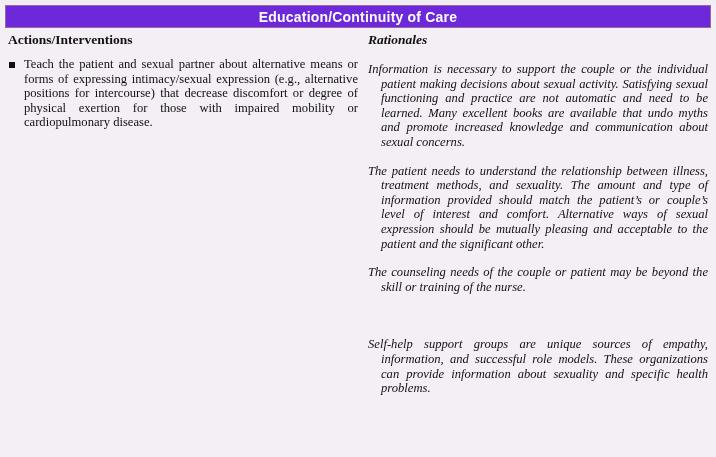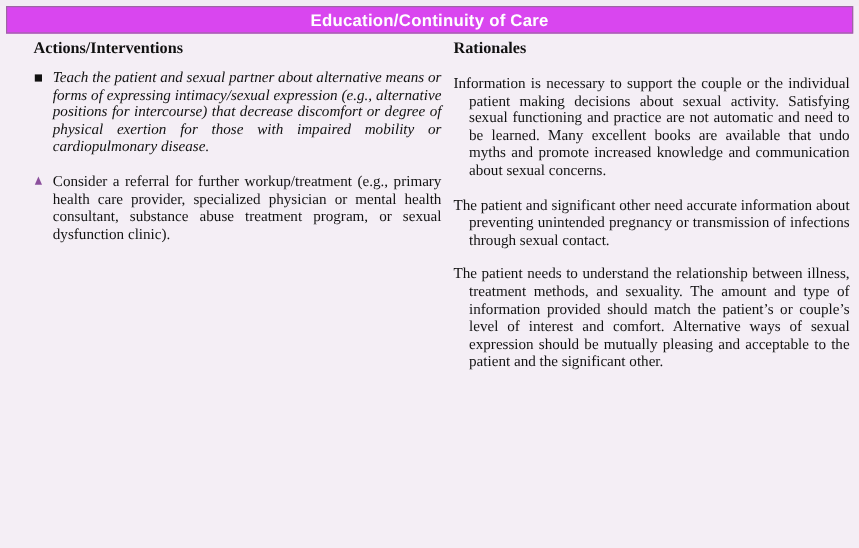--- a/index.html
+++ b/index.html
@@ -18,21 +18,21 @@
     position: relative;
     width: 716px;
     height: 457px;
     background: #f4eef5;
     box-sizing: border-box;
     padding: 0;
   }
   .title-bar {
     margin: 5px 5px 0 5px;
     height: 21px;
-    background: #d946ef;
+    background: #6d28d9;
     border: 1px solid #9c66a2;
     display: flex;
     align-items: center;
     justify-content: center;
   }
   .title-bar .title-text {
     color: #ffffff;
     font-family: "Liberation Sans", sans-serif;
     font-weight: bold;
     font-size: 14px;
@@ -40,26 +40,26 @@
   }
   .columns {
     display: flex;
     padding: 4px 8px 0 8px;
     box-sizing: border-box;
   }
   .col-left {
     width: 358px;
     box-sizing: border-box;
     padding-right: 8px;
-    margin-left: 20px;
   }
   .col-right {
     width: 342px;
     box-sizing: border-box;
     padding-left: 2px;
+    font-style: italic;
   }
   .col-head {
     font-family: "Liberation Serif", serif;
     font-weight: bold;
     font-size: 13.5px;
     margin-bottom: 4px;
   }
   ul.items {
     list-style: none;
     margin: 0;
@@ -116,33 +116,35 @@
 
   <div class="title-bar">
     <span class="title-text">Education/Continuity of Care</span>
   </div>
 
   <div class="columns">
 
     <div class="col-left">
       <div class="col-head">Actions/Interventions</div>
       <ul class="items">
-        <li class="bullet-square" style="margin-top:9px;font-style:italic;">Teach the patient and sexual partner about alternative means or forms of expressing intimacy/sexual expression (e.g., alternative positions for intercourse) that decrease discomfort or degree of physical exertion for those with impaired mobility or cardiopulmonary disease.</li>
-        <li class="bullet-triangle" style="margin-top:14px;">Consider a referral for further workup/treatment (e.g., primary health care provider, specialized physician or mental health consultant, substance abuse treatment program, or sexual dysfunction clinic).</li>
+        <li class="bullet-square" style="margin-top:9px;">Teach the patient and sexual partner about alternative means or forms of expressing intimacy/sexual expression (e.g., alternative positions for intercourse) that decrease discomfort or degree of physical exertion for those with impaired mobility or cardiopulmonary disease.</li>
       </ul>
     </div>
 
     <div class="col-right">
       <div class="col-head">Rationales</div>
       <div class="rationale-block">
         <span class="hang">Information is necessary to support the couple or the individual patient making decisions about sexual activity. Satisfying sexual functioning and practice are not automatic and need to be learned. Many excellent books are available that undo myths and promote increased knowledge and communication about sexual concerns.</span>
       </div>
       <div class="rationale-block">
-        <span class="hang">The patient and significant other need accurate information about preventing unintended pregnancy or transmission of infections through sexual contact.</span>
+        <span class="hang">The patient needs to understand the relationship between illness, treatment methods, and sexuality. The amount and type of information provided should match the patient’s or couple’s level of interest and comfort. Alternative ways of sexual expression should be mutually pleasing and acceptable to the patient and the significant other.</span>
       </div>
       <div class="rationale-block">
-        <span class="hang">The patient needs to understand the relationship between illness, treatment methods, and sexuality. The amount and type of information provided should match the patient’s or couple’s level of interest and comfort. Alternative ways of sexual expression should be mutually pleasing and acceptable to the patient and the significant other.</span>
+        <span class="hang">The counseling needs of the couple or patient may be beyond the skill or training of the nurse.</span>
       </div>
       <div class="spacer-lg"></div>
+      <div class="rationale-block">
+        <span class="hang">Self-help support groups are unique sources of empathy, information, and successful role models. These organizations can provide information about sexuality and specific health problems.</span>
+      </div>
     </div>
 
   </div>
 </div>
 
 </body></html>

